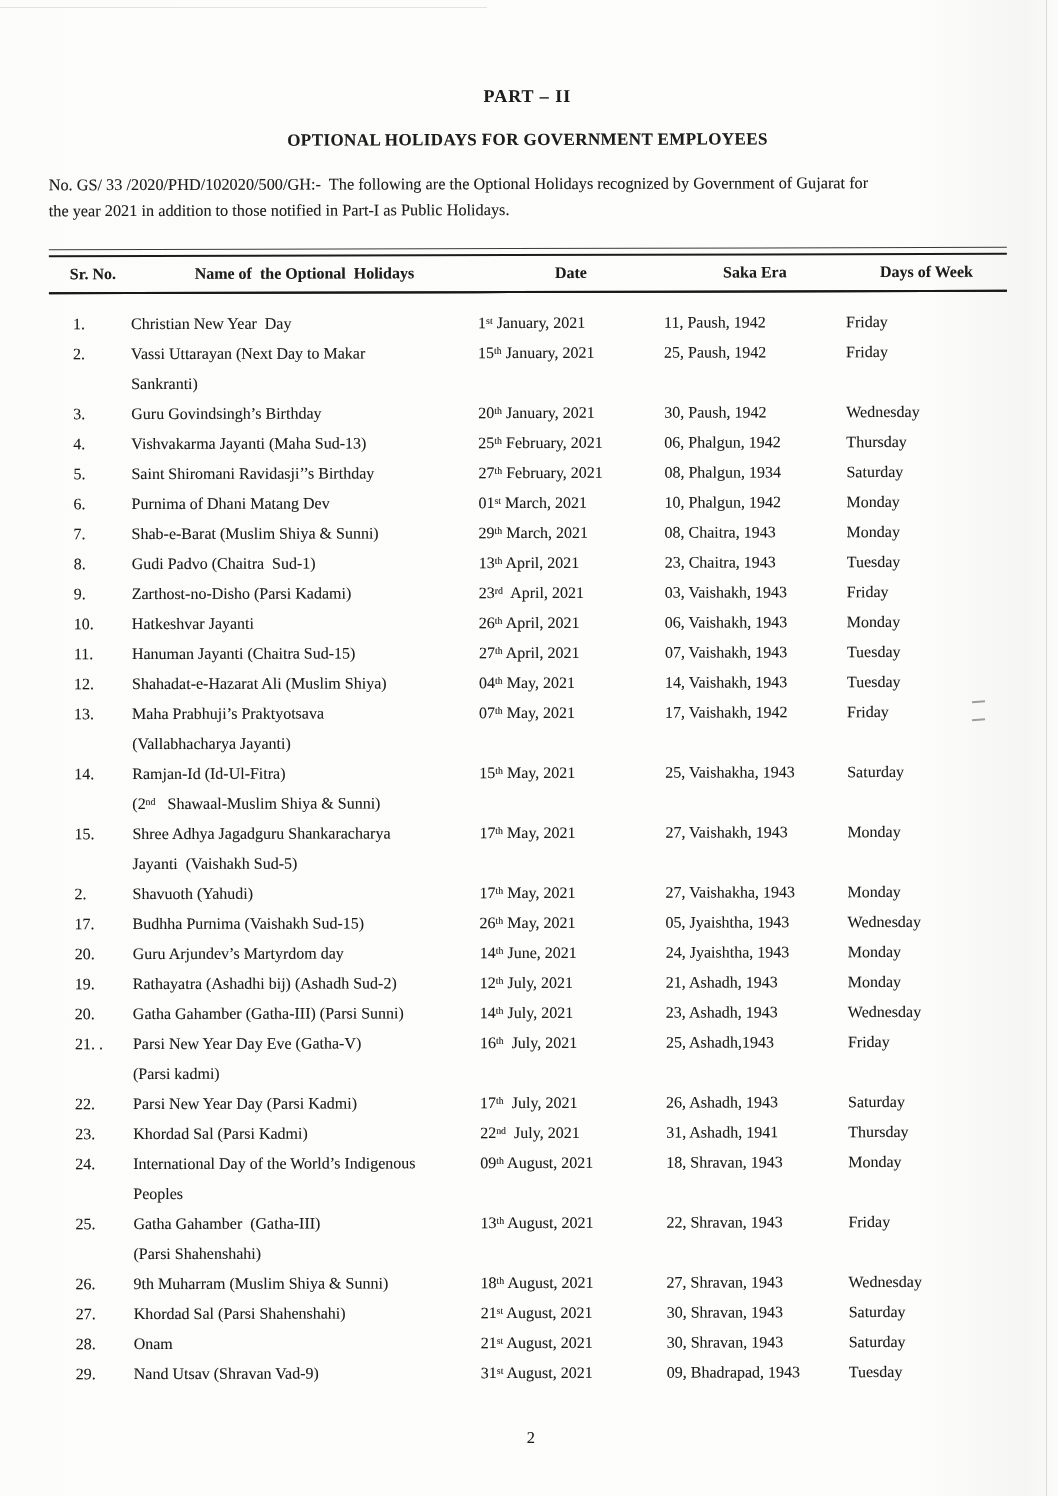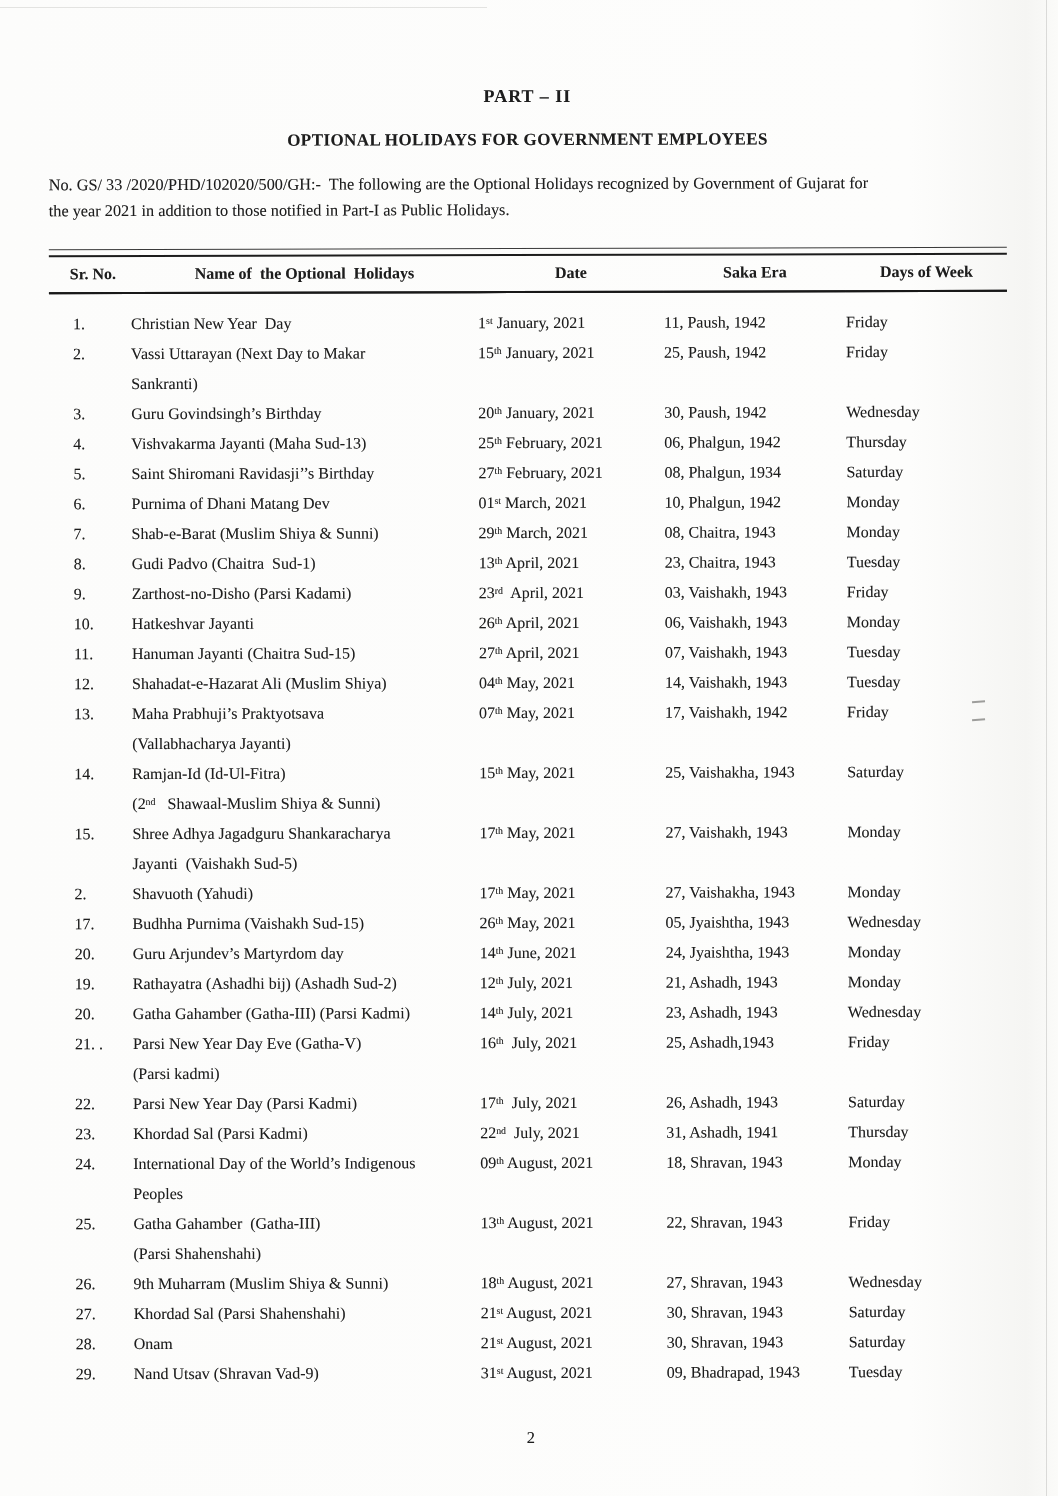--- a/index.html
+++ b/index.html
@@ -233,21 +233,21 @@
   <tr>
     <td class="td-sr">19.</td>
     <td class="td-name">Rathayatra (Ashadhi bij) (Ashadh Sud-2)</td>
     <td class="td-date">12<sup>th</sup> July, 2021</td>
     <td class="td-saka">21, Ashadh, 1943</td>
     <td class="td-day">Monday</td>
   </tr>
 
   <tr>
     <td class="td-sr">20.</td>
-    <td class="td-name">Gatha Gahamber (Gatha-III) (Parsi Kadmi)</td>
+    <td class="td-name">Gatha Gahamber (Gatha-III) (Parsi Sunni)</td>
     <td class="td-date">14<sup>th</sup> July, 2021</td>
     <td class="td-saka">23, Ashadh, 1943</td>
     <td class="td-day">Wednesday</td>
   </tr>
 
   <tr>
     <td class="td-sr">21. .</td>
     <td class="td-name">Parsi New Year Day Eve (Gatha-V)<br>(Parsi kadmi)</td>
     <td class="td-date">16<sup>th</sup>  July, 2021</td>
     <td class="td-saka">25, Ashadh,1943</td>

